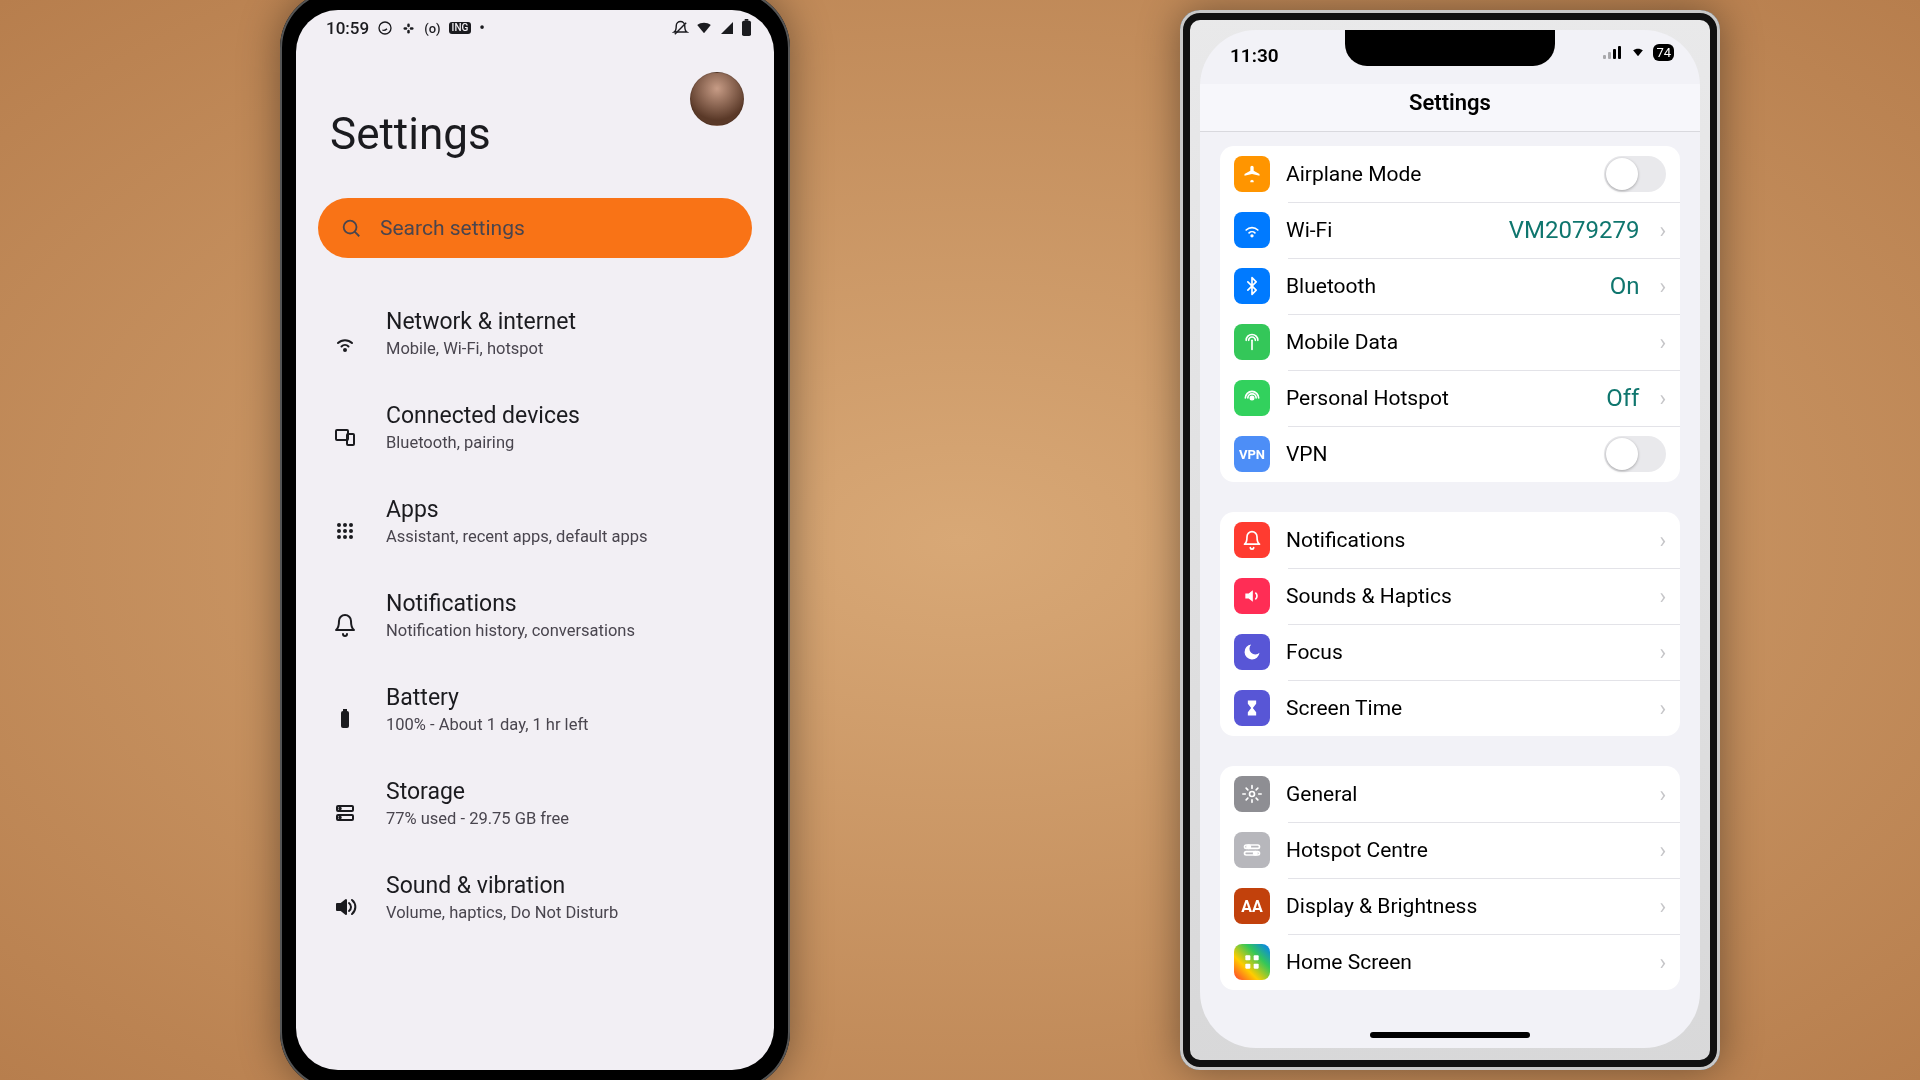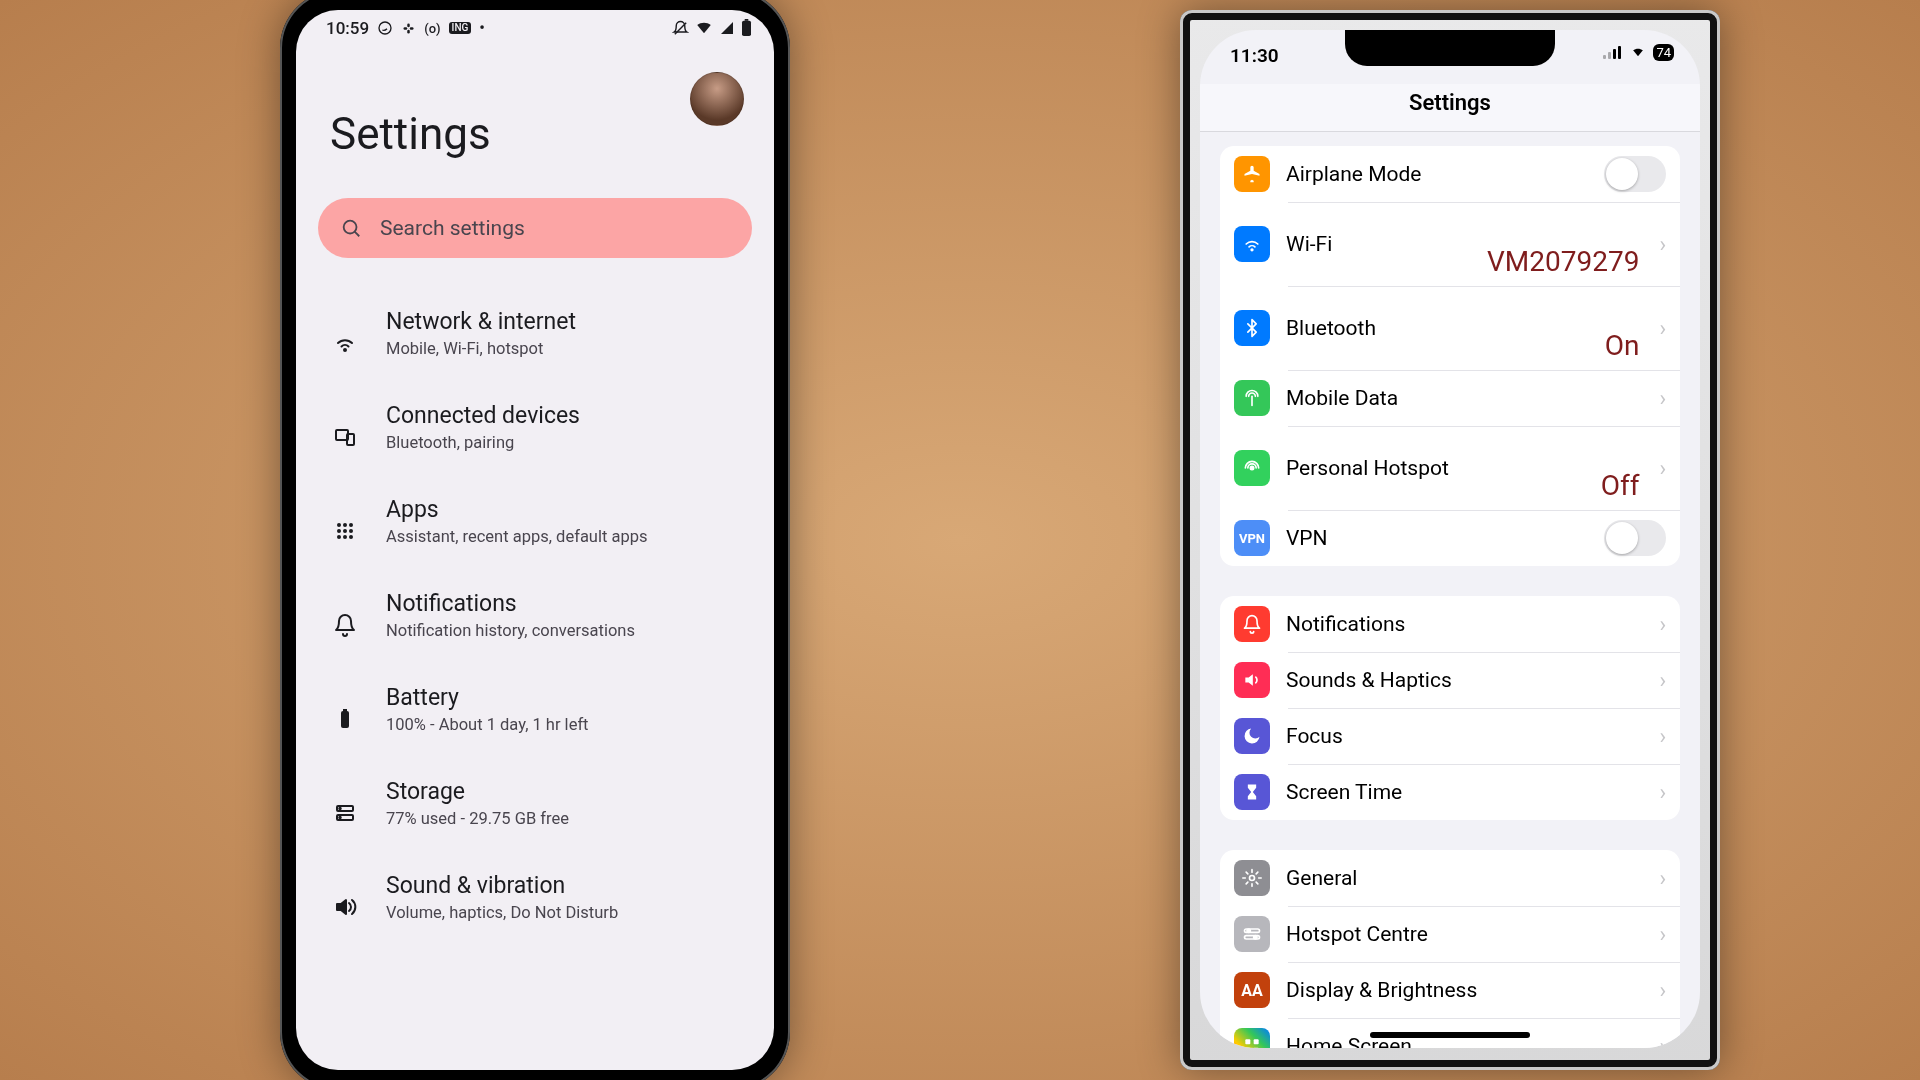--- a/index.html
+++ b/index.html
@@ -60,21 +60,21 @@
     background: radial-gradient(circle at 50% 30%, #c79c86 0%, #5a3928 70%);
     border: 1px solid rgba(0,0,0,.1);
   }
   .android-header h1 {
     font-size: 44px;
     font-weight: 400;
     letter-spacing: 0;
   }
   .search-pill {
     margin: 28px 22px 10px 22px;
-    background: #fca5a5;
+    background: #f97316;
     border-radius: 30px;
     height: 60px;
     display: flex;
     align-items: center;
     padding: 0 22px;
     gap: 18px;
     color: #49454e;
     font-size: 21px;
   }
   .android-list { padding: 18px 0 0 0; }
@@ -93,21 +93,21 @@
   }
   .a-item .txt .title { font-size: 23px; font-weight: 400; color: #1b1b1f; }
   .a-item .txt .sub { font-size: 16.5px; color: #49454e; margin-top: 4px; }
 
   
   .ios-frame {
     left: 1180px;
     top: 10px;
     width: 540px;
     height: 1060px;
-    border-radius: 12px;
+    border-radius: 20px;
     box-shadow: 0 0 0 3px #c9c9c9 inset, 0 0 0 10px #111 inset, 0 0 40px rgba(0,0,0,.4);
     background: linear-gradient(#e9e9ea, #d8d8d9);
   }
   .ios-frame .screen {
     left: 20px; right: 20px; top: 20px; bottom: 22px;
     border-radius: 56px;
     background: #f2f2f7;
     color: #000;
   }
   .ios-notch {
@@ -163,21 +163,21 @@
     background: #e3e3e8;
   }
   .i-row .icon {
     width: 36px; height: 36px;
     border-radius: 8px;
     display: flex; align-items: center; justify-content: center;
     color: #fff; font-size: 19px; font-weight: 600;
     flex-shrink: 0;
   }
   .i-row .label { font-size: 21px; color: #000; }
-  .i-row .val { margin-left: auto; color: #7f1d1d; font-size: 28px; margin-top: 35px; }
+  .i-row .val { margin-left: auto; color: #0f766e; font-size: 24px; }
   .chev { color: #c6c6c9; font-size: 22px; padding-left: 4px; }
   .ios-toggle {
     margin-left: auto;
     width: 62px; height: 36px;
     background: #e9e9ec;
     border-radius: 20px;
     position: relative;
   }
   .ios-toggle::after {
     content: "";

